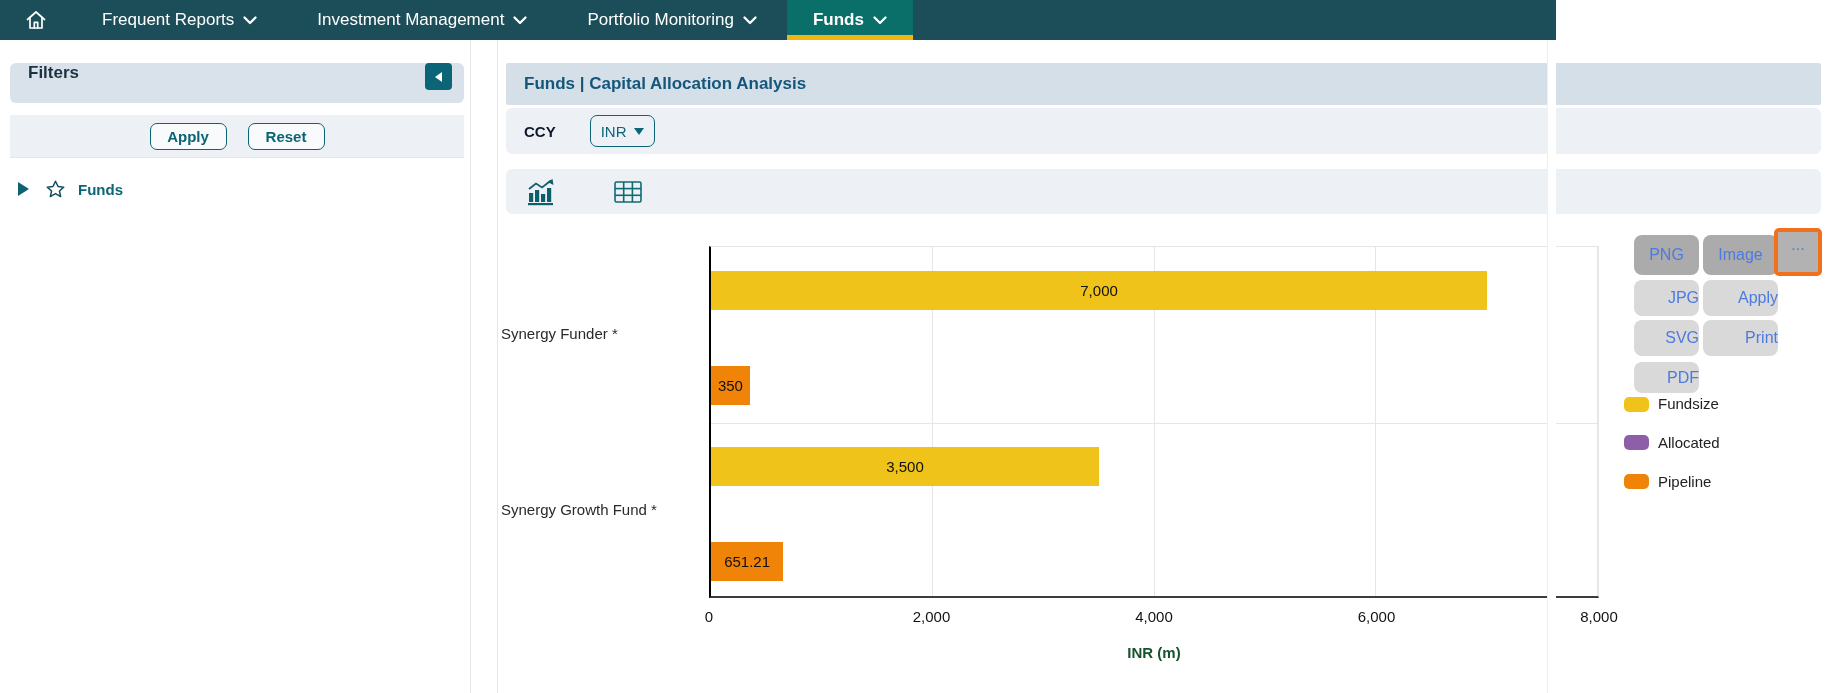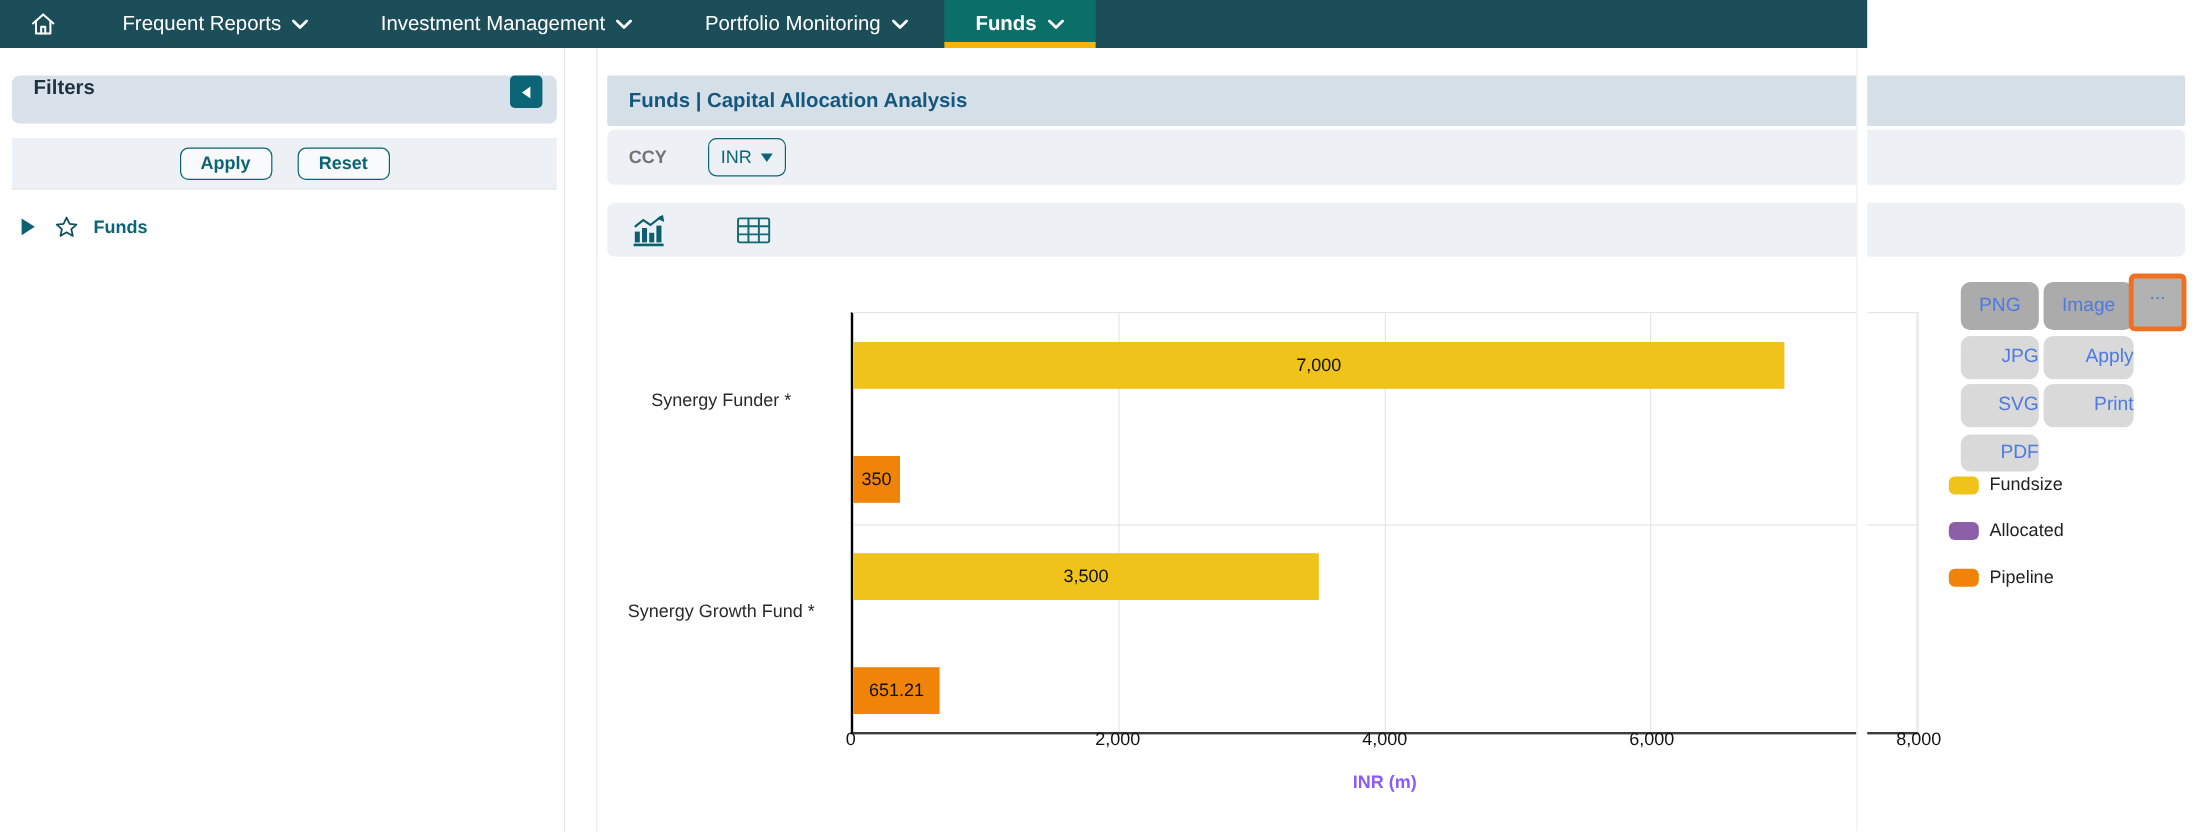--- a/index.html
+++ b/index.html
@@ -41,46 +41,46 @@
   .tree-label { margin-left:12px; font-size:15px; font-weight:700; color:#0b6577; cursor:pointer; }
 
   
   .main { position:absolute; left:497px; top:40px; width:1335px; bottom:0;
     background:#ffffff; border-left:1px solid #e5e5e5; }
   .main-header { position:absolute; left:8px; top:23px; width:1315px; height:42px;
     background:#d5dfe8; border-radius:2px; display:flex; align-items:center; padding-left:18px; }
   .main-title { font-size:17px; font-weight:700; color:#15567c; }
   .ccy-row { position:absolute; left:8px; top:68px; width:1315px; height:46px;
     background:#edf1f6; border-radius:6px; display:flex; align-items:center; padding-left:18px; }
-  .ccy-label { font-size:15px; font-weight:700; color:#737373; }
+  .ccy-label { font-size:15px; font-weight:700; color:#0f172a; }
   .ccy-select { margin-left:34px; height:32px; border:1.7px solid #0c6577; border-radius:7px;
     background:transparent; display:flex; align-items:center; gap:7px; padding:0 10px;
     color:#0c6577; font-size:15px; cursor:pointer; }
   .caret-down { width:0; height:0; border-top:7px solid #0c6577;
     border-left:5.5px solid transparent; border-right:5.5px solid transparent; }
   .icons-row { position:absolute; left:8px; top:129px; width:1315px; height:45px;
     background:#edf1f6; border-radius:6px; display:flex; align-items:center; gap:55px;
     padding-left:20px; }
   .view-icon { cursor:pointer; display:flex; align-items:center; }
 
   
   .chart-region { position:absolute; left:0; top:174px; right:0; bottom:0; background:#ffffff; }
   .plot { position:absolute; left:211px; top:32px; width:890px; height:352px;
     border-left:2px solid #000000; border-bottom:2px solid #3c3c3c;
-    border-top:1px solid #e6e6e6; border-right:1px solid #e6e6e6;margin-top:14px; }
+    border-top:1px solid #e6e6e6; border-right:1px solid #e6e6e6; }
   .gridline-v { position:absolute; top:0; bottom:0; width:1px; background:#e6e6e6; }
   .gridline-h { position:absolute; left:0; right:0; height:1px; background:#e6e6e6; }
   .bar { position:absolute; height:39px; display:flex; align-items:center; justify-content:center; }
   .bar-label { font-size:15px; color:#101010; white-space:nowrap; }
-  .ycat-label { position:absolute; width:200px; text-align:center; font-size:15px; color:#2a2a2a;
+  .ycat-label { position:absolute; width:200px; text-align:left; font-size:15px; color:#2a2a2a;
     line-height:20px; }
   .xtick-label { position:absolute; top:394px; transform:translateX(-50%); font-size:15px;
     color:#121212; }
   .xaxis-title { position:absolute; top:430px; left:211px; width:890px; text-align:center;
-    font-size:15px; font-weight:700; color:#8b5cf6; }
+    font-size:15px; font-weight:700; color:#14532d; }
 
   
   .legend-item { position:absolute; left:1126px; display:flex; align-items:center; gap:9px;
     cursor:pointer; }
   .legend-swatch { width:25px; height:15px; border-radius:5px; }
   .legend-text { font-size:15px; color:#222222; }
 
   
   .menu-btn { position:absolute; border:none; border-radius:8px; color:#4d7ae0;
     font-size:16px; font-family:"Liberation Sans", sans-serif; cursor:pointer; z-index:5; }

